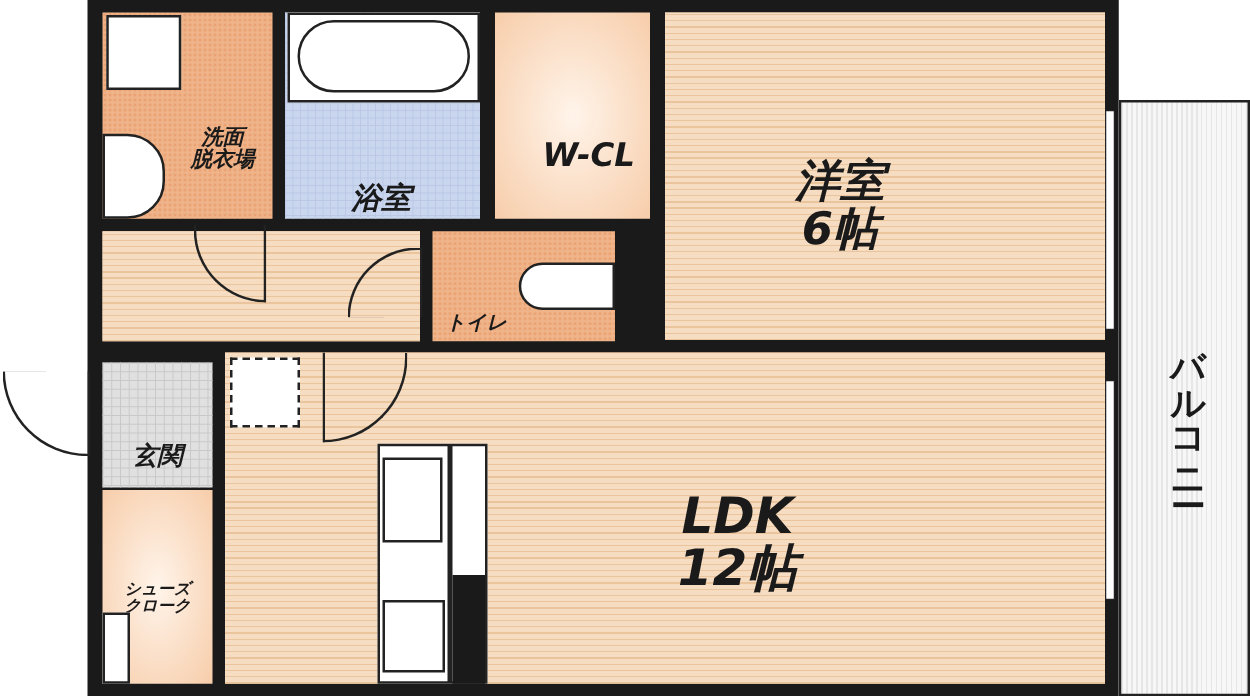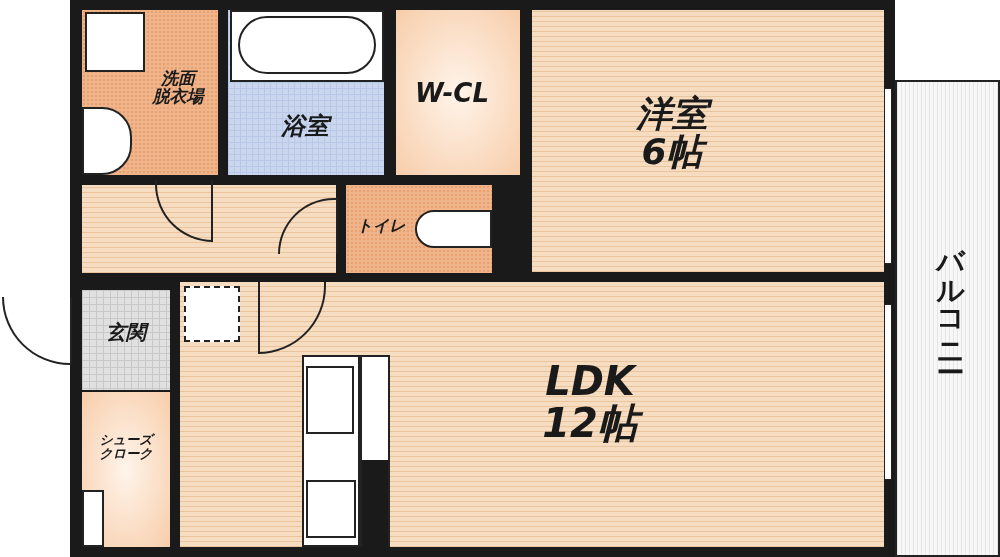--- a/index.html
+++ b/index.html
@@ -5,42 +5,42 @@
   html,body{margin:0;padding:0;background:#fff;}
   body{width:1000px;height:557px;position:relative;overflow:hidden;font-family:"DejaVu Sans",sans-serif;}
   .abs{position:absolute;box-sizing:border-box;}
   .wall{background:#1a1a1a;}
   .floor{background:#f4d2ad;background-image:repeating-linear-gradient(0deg,#e9c49c 0,#e9c49c 1px,#f6dcc0 1px,#f6dcc0 5px);}
   .wet{background:#f0b48a;background-image:radial-gradient(#e9a070 1px,transparent 1.2px);background-size:4px 4px;}
   .bath{background:#c9d6ee;background-image:linear-gradient(#b9c8e6 1px,transparent 1px),linear-gradient(90deg,#b9c8e6 1px,transparent 1px);background-size:6px 6px;}
   .entry{background:#e0e0e0;background-image:linear-gradient(#c8c8c8 1px,transparent 1px),linear-gradient(90deg,#c8c8c8 1px,transparent 1px);background-size:7px 7px;}
   .glow{background:radial-gradient(ellipse at center,#fff4ea 0%,#f7cdaa 100%);}
   .balc{background:#f3f3f3;background-image:repeating-linear-gradient(90deg,#e6e6e6 0,#e6e6e6 1px,#f7f7f7 1px,#f7f7f7 4px);border:2px solid #222;}
-  .lbl{font-weight:bold;font-style:italic;color:#1a1a1a;text-align:center;white-space:pre-line;line-height:1.05;}
+  .lbl{font-weight:bold;font-style:italic;color:#1a1a1a;text-align:center;white-space:pre-line;line-height:1.05;margin-top:32px;}
   .white{background:#fff;border:2px solid #222;}
   .door-arc{border:2px solid #222;background:transparent;}
 </style>
 </head>
 <body>
 
 <div class="abs wall" style="left:70px;top:0;width:825px;height:557px;"></div>
 
 <div class="abs wet" style="left:82px;top:10px;width:136px;height:165px;"></div>
 <div class="abs white" style="left:85px;top:12px;width:60px;height:60px;"></div>
 <div class="abs white" style="left:82px;top:107px;width:50px;height:68px;border-radius:0 30px 30px 0;"></div>
 <div class="abs lbl" style="left:138px;top:70px;width:80px;font-size:17px;">洗面
 脱衣場</div>
 
 <div class="abs bath" style="left:228px;top:10px;width:156px;height:165px;"></div>
 <div class="abs white" style="left:230px;top:10px;width:154px;height:72px;"></div>
 <div class="abs" style="left:238px;top:16px;width:138px;height:58px;border:2px solid #222;border-radius:30px;background:#fff;"></div>
 <div class="abs lbl" style="left:250px;top:114px;width:110px;font-size:24px;font-style:italic;">浴室</div>
 
 <div class="abs glow" style="left:396px;top:10px;width:124px;height:165px;"></div>
-<div class="abs lbl" style="left:396px;top:80px;width:112px;font-size:26px;">W-CL</div>
+<div class="abs lbl" style="left:396px;top:80px;width:112px;font-size:26px;text-align:right;">W-CL</div>
 
 <div class="abs floor" style="left:532px;top:10px;width:352px;height:262px;"></div>
 <div class="abs lbl" style="left:592px;top:95px;width:160px;font-size:36px;">洋室
 6帖</div>
 
 <div class="abs floor" style="left:82px;top:185px;width:254px;height:88px;"></div>
 <div class="abs door-arc" style="left:155px;top:180px;width:58px;height:62px;border-radius:0 0 0 58px;border-top:none;border-right:2px solid #222;"></div>
 <div class="abs door-arc" style="left:278px;top:198px;width:60px;height:56px;border-radius:56px 0 0 0;border-bottom:none;border-left:2px solid #222;"></div>
 
 <div class="abs wet" style="left:346px;top:185px;width:146px;height:88px;"></div>

